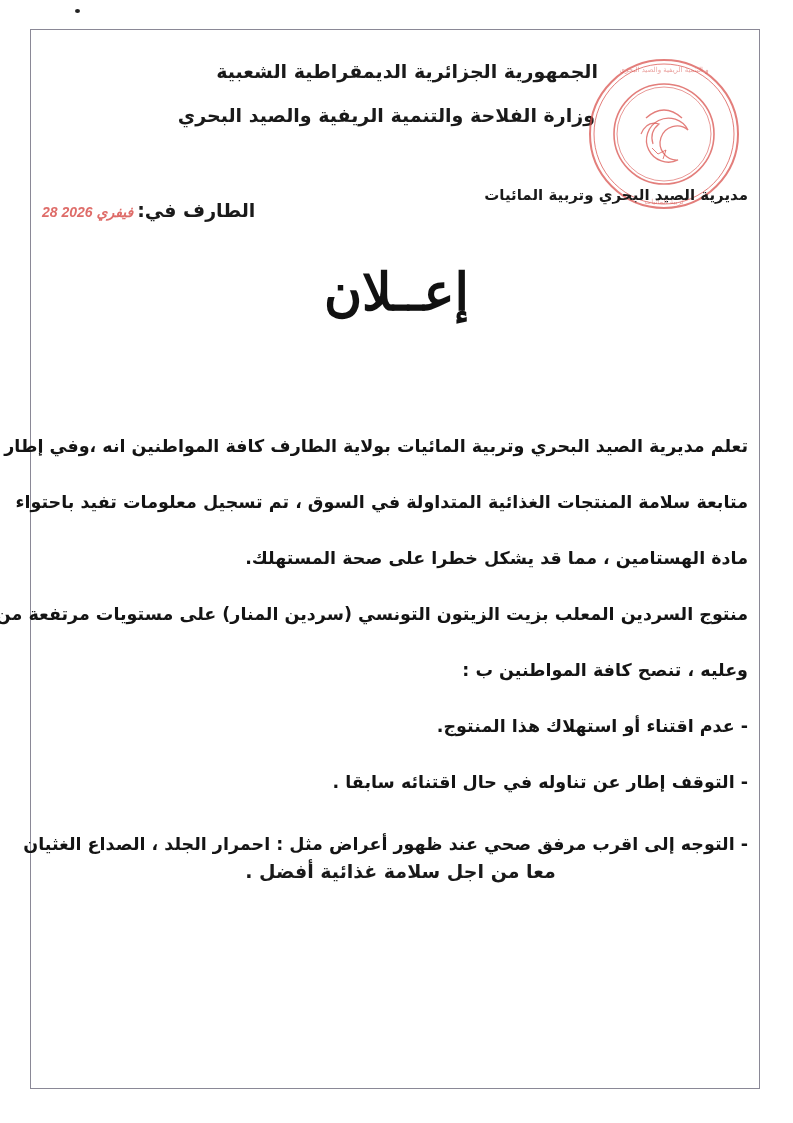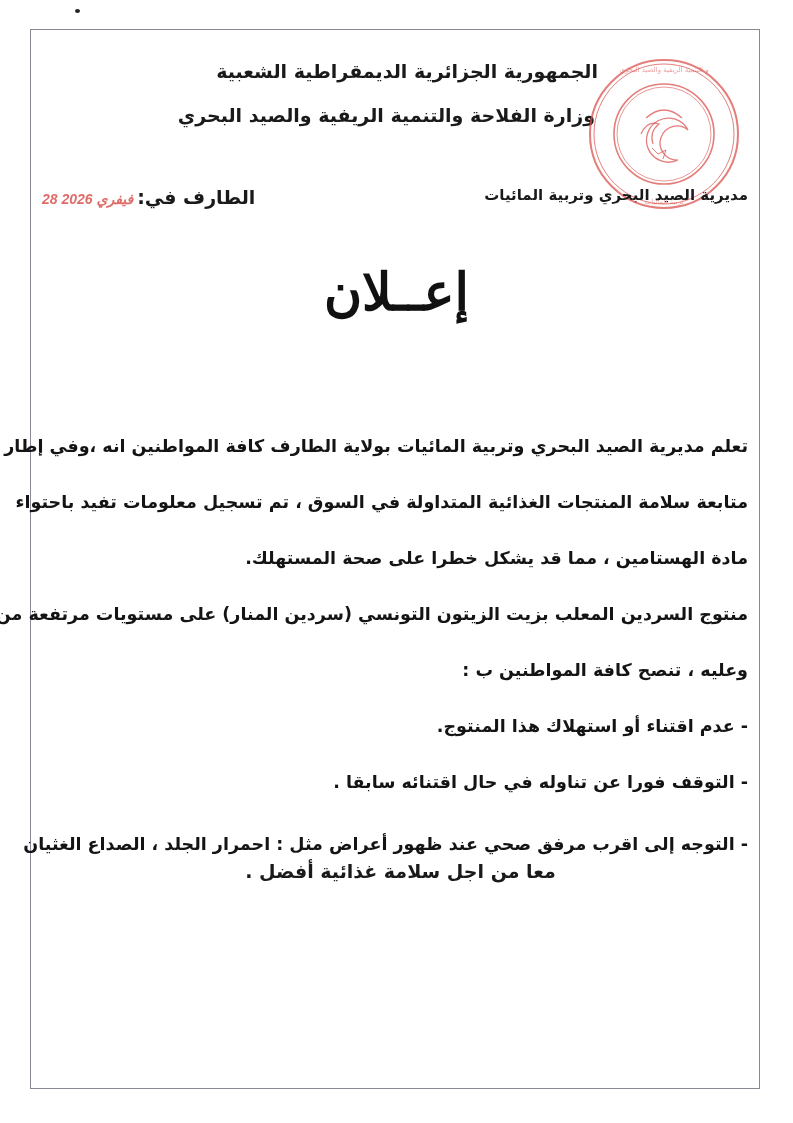--- a/index.html
+++ b/index.html
@@ -72,20 +72,21 @@
     white-space: nowrap;
     direction: rtl;
     display: flex;
     align-items: baseline;
     gap: 4px;
   }
   .place-label {
     font-weight: bold;
     font-size: 19px;
     color: #1a1a1a;
+    margin-top: 13px;
   }
   .date-stamp {
     font-family: "Liberation Sans", sans-serif;
     font-weight: bold;
     font-style: italic;
     font-size: 14px;
     color: #d9534f;
     opacity: 0.85;
     letter-spacing: 0.5px;
     direction: ltr;
@@ -178,19 +179,19 @@
 <div class="body-text">
   <p>
     <span class="line">تعلم مديرية الصيد البحري وتربية المائيات بولاية الطارف كافة المواطنين انه ،وفي إطار</span>
     <span class="line">متابعة سلامة المنتجات الغذائية المتداولة في السوق ، تم تسجيل معلومات تفيد باحتواء</span>
     <span class="line">مادة الهستامين ، مما قد يشكل خطرا على صحة المستهلك.</span>
     <span class="line">منتوج السردين المعلب بزيت الزيتون التونسي (سردين المنار) على مستويات مرتفعة من</span>
   </p>
   <p>
     <span class="line">وعليه ، تنصح كافة المواطنين ب :</span>
     <span class="line">- عدم اقتناء أو استهلاك هذا المنتوج.</span>
-    <span class="line">- التوقف فورا عن تناوله في حال اقتنائه سابقا .</span>
+    <span class="line">- التوقف إطار عن تناوله في حال اقتنائه سابقا .</span>
     <span class="spacer-small" style="display:block"></span>
     <span class="line">- التوجه إلى اقرب مرفق صحي عند ظهور أعراض مثل : احمرار الجلد ، الصداع الغثيان</span>
   </p>
 </div>
 
 <div class="closing">معا من اجل سلامة غذائية أفضل .</div>
 
 </body></html>

